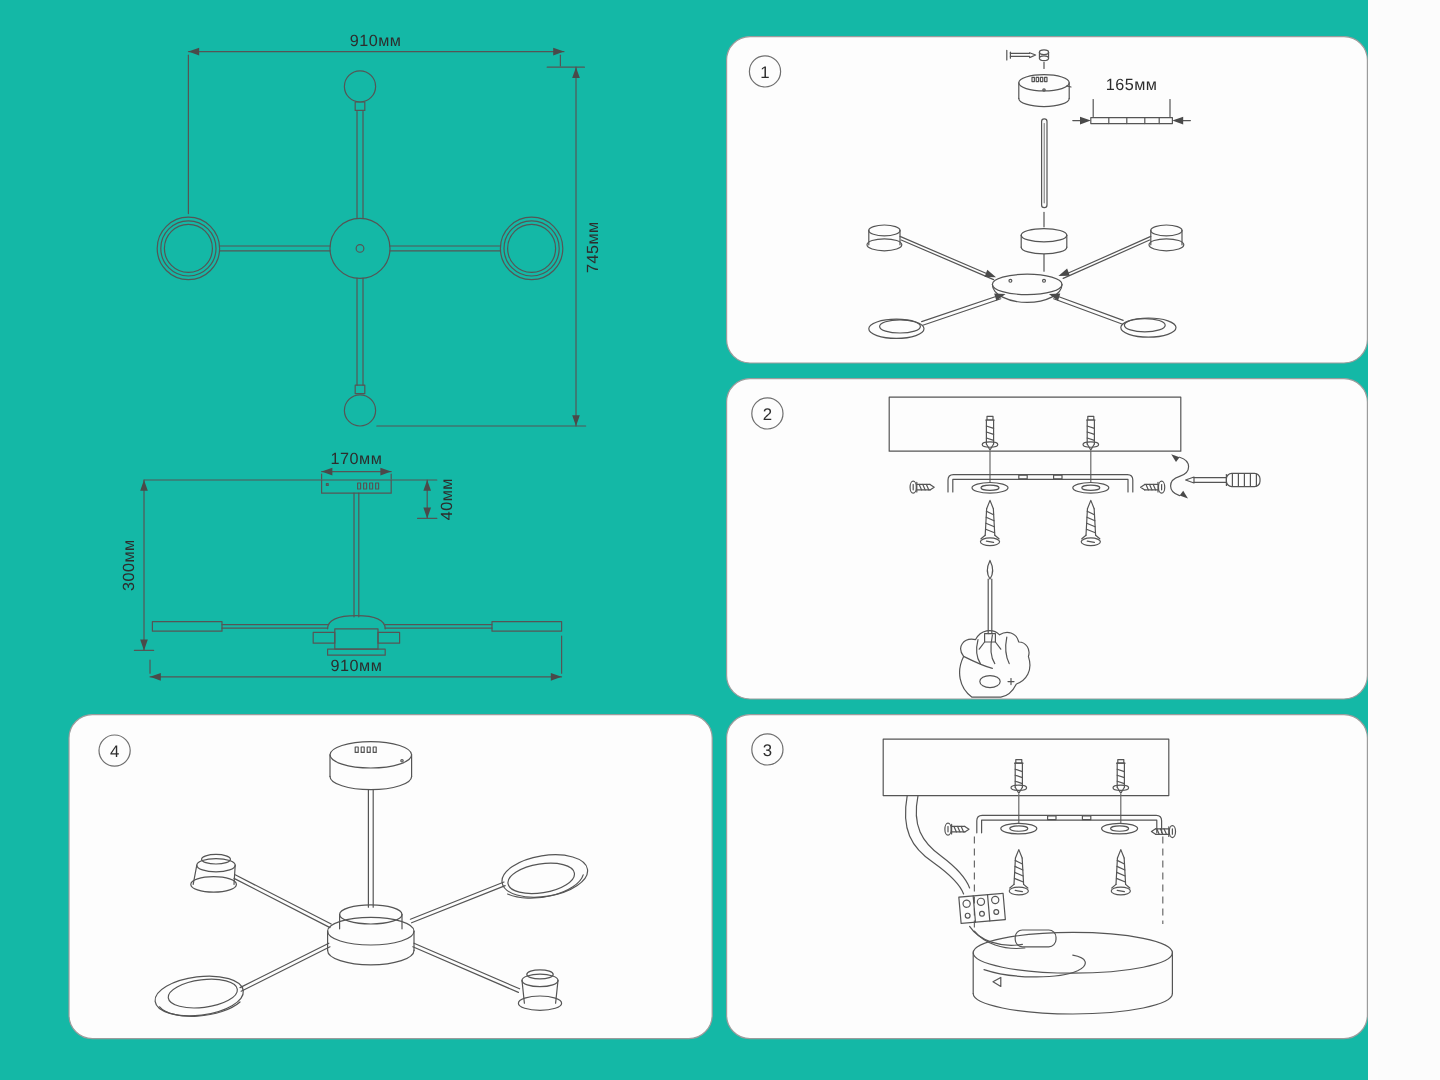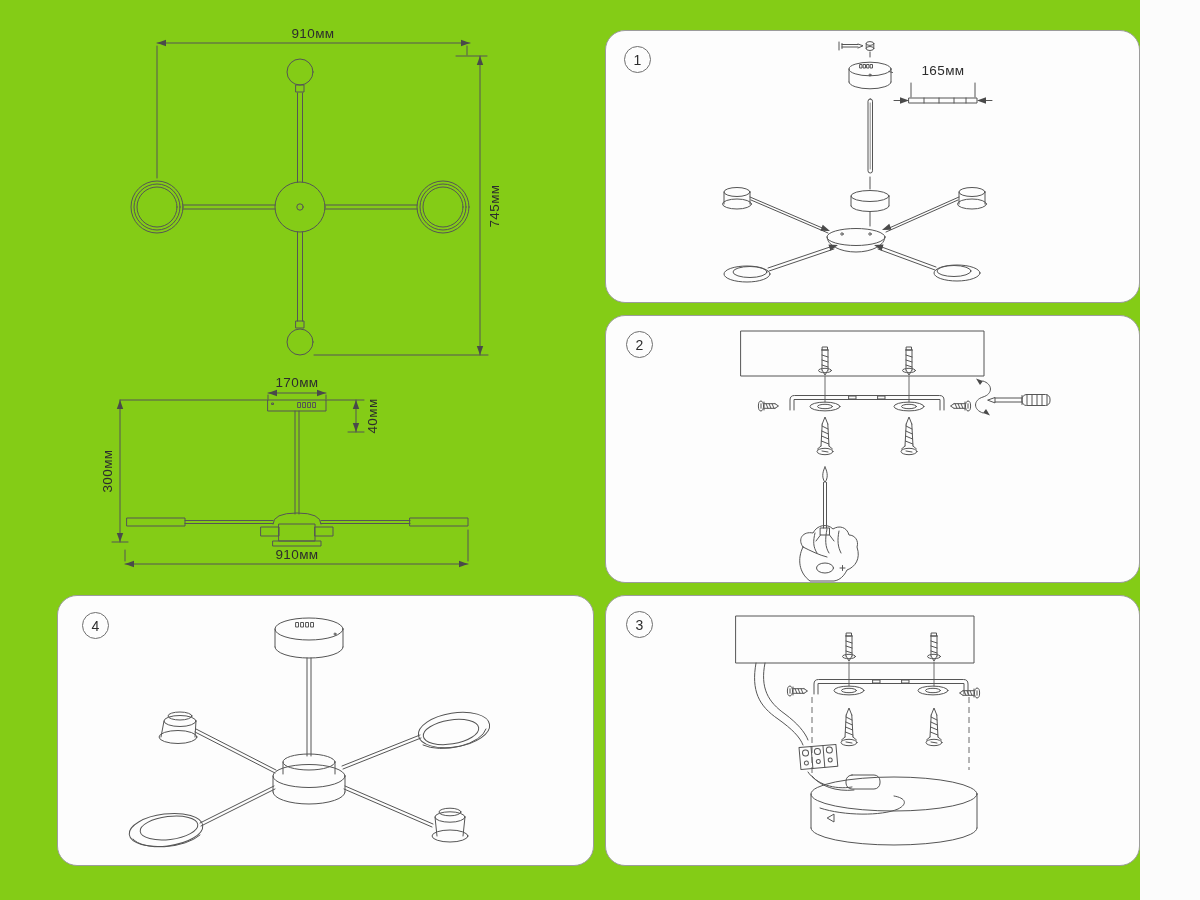--- a/index.html
+++ b/index.html
@@ -1,16 +1,16 @@
 <!DOCTYPE html>
 <html><head>
 <meta charset="utf-8">
 <style>
   html,body{margin:0;padding:0;background:#fcfcfc;}
-  .sheet{position:relative;width:1140px;height:900px;background:#84cc16;overflow:hidden;
+  .sheet{position:relative;width:1140px;height:900px;background:#14b8a6;overflow:hidden;
          font-family:"Liberation Sans",sans-serif;}
   svg.abs{position:absolute;overflow:visible;}
   .panel{position:absolute;background:#fdfdfd;border:1.5px solid #9c9c9c;border-radius:20px;
          box-sizing:border-box;}
   .panel svg{position:absolute;left:0;top:0;}
   .badge{position:absolute;width:25px;height:25px;border:1.3px solid #6f6f6f;border-radius:50%;
          display:flex;align-items:center;justify-content:center;font-size:14px;color:#2d2d2d;
          background:#fdfdfd;}
   
   .ln{stroke:#555;fill:none;stroke-width:1;stroke-linecap:round;stroke-linejoin:round;}

